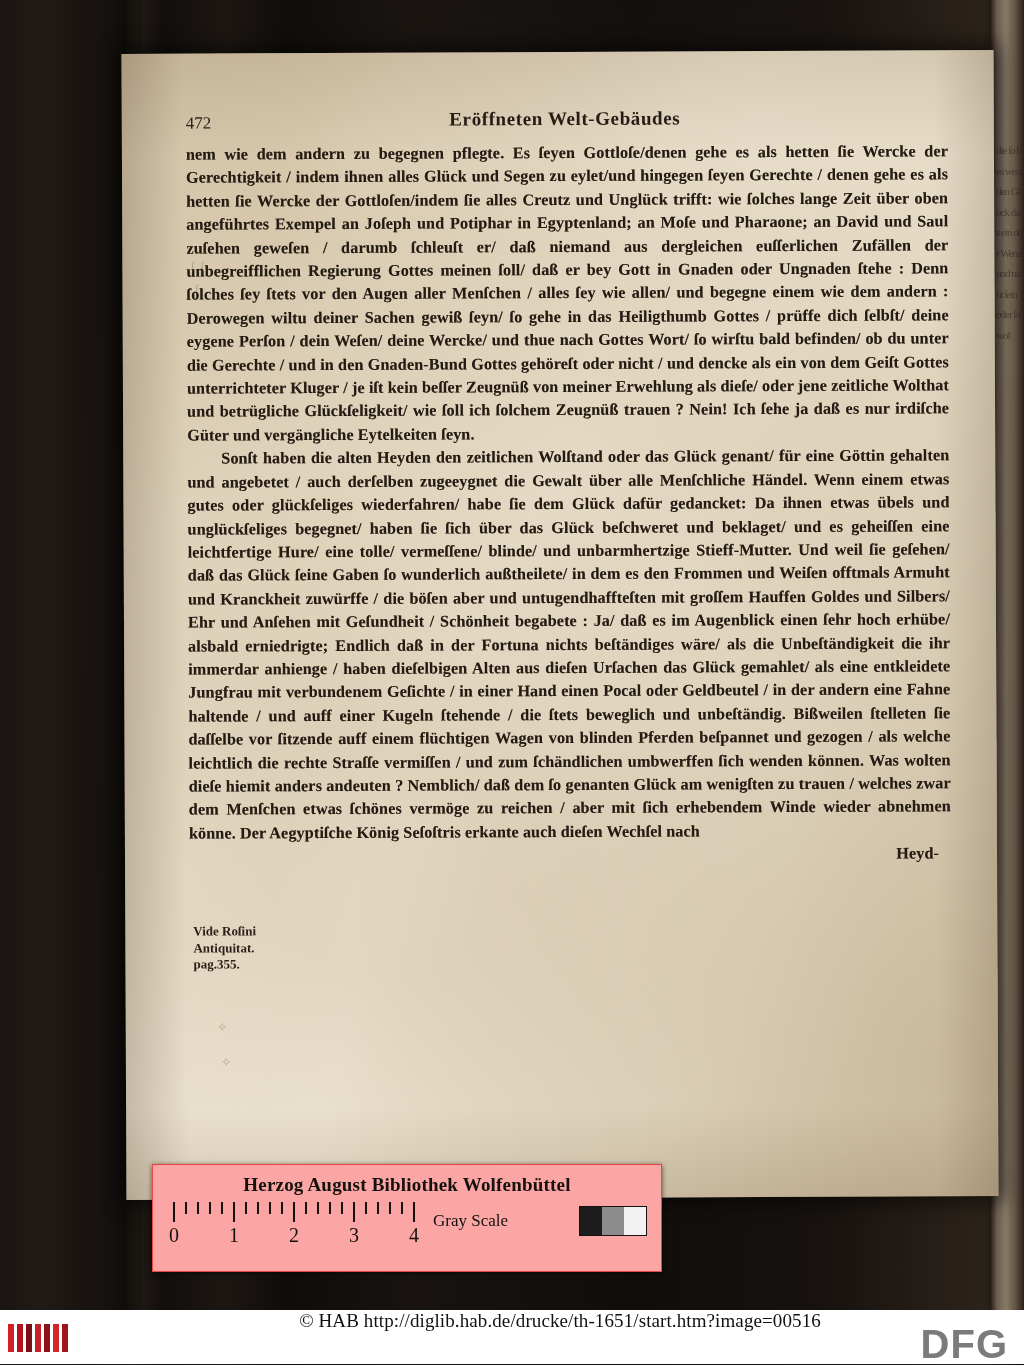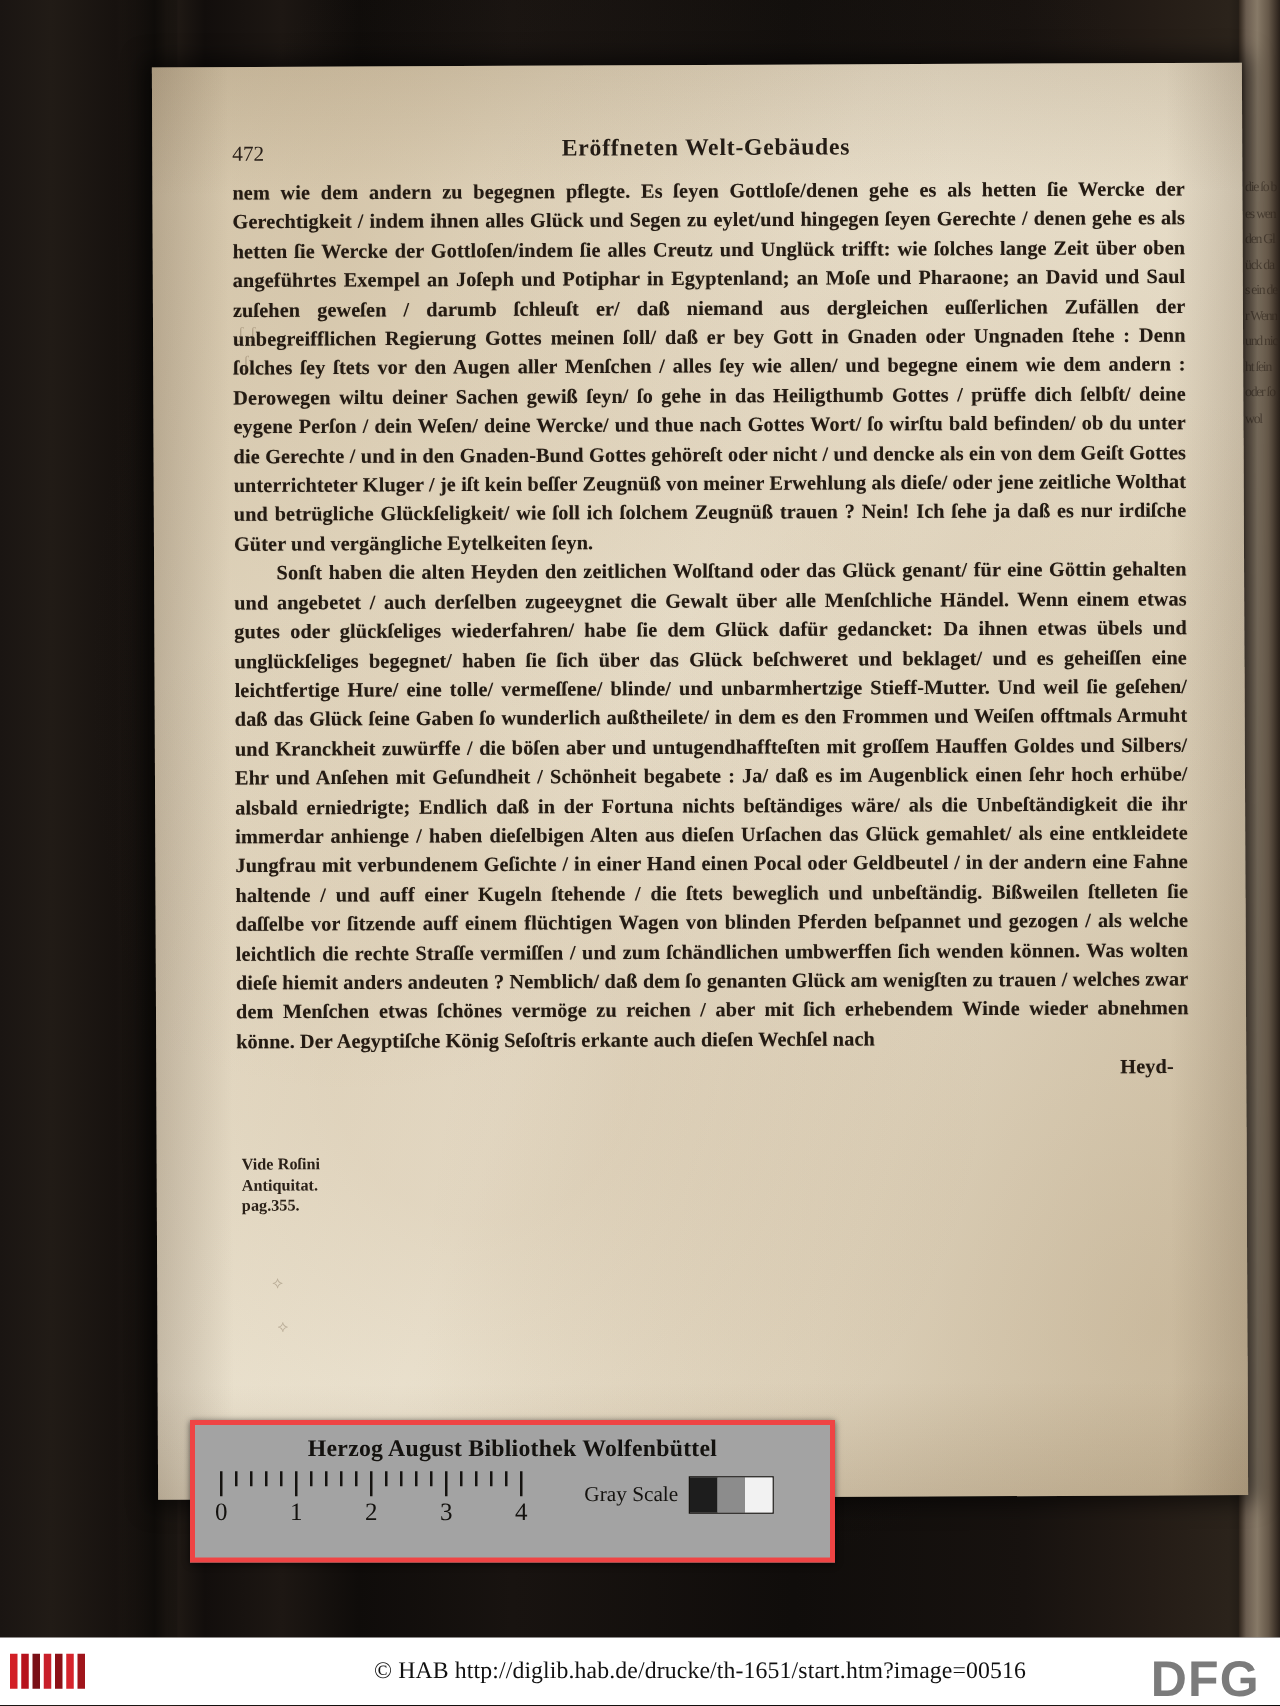--- a/index.html
+++ b/index.html
@@ -165,24 +165,24 @@
     color: rgba(90,70,48,.30);
     font-size: 13px;
     font-family: "Liberation Serif", serif;
     letter-spacing: 1px;
     pointer-events: none;
   }
 
   
   #color-target {
     position: absolute;
-    left: 152px; top: 1136px;
+    left: 152px; top: 1164px;
     width: 508px; height: 106px;
-    background: #a3a3a3;
-    border: 4px solid #ef4444;
+    background: #fca5a5;
+    border: 1px solid #ef4444;
     box-shadow: 0 1px 5px rgba(0,0,0,.6);
   }
   #library-name {
     text-align: center;
     font-family: "Liberation Serif", serif;
     font-weight: bold;
     font-size: 19px;
     color: #14120f;
     padding-top: 9px;
     letter-spacing: .2px;
@@ -217,21 +217,21 @@
     transform: translateX(-50%);
     font-family: "Liberation Serif", serif;
     font-size: 20px;
     color: #14120f;
   }
   #grayscale-block {
     margin-left: 8px;
     flex: 1;
     display: flex;
     align-items: center;
-    justify-content: center;
+    justify-content: space-between;
     gap: 8px;
     padding-top: 4px;
   }
   #gray-label {
     font-family: "Liberation Serif", serif;
     font-size: 17px;
     color: #14120f;
   }
   #gray-patches {
     display: flex;
@@ -240,21 +240,20 @@
   }
   #gray-patches div { width: 22px; height: 100%; }
 
   
   #footer-bar {
     position: absolute;
     left: 0; top: 1310px;
     width: 1024px; height: 54px;
     background: #ffffff;
     display: flex;
-    align-items: center;
   }
   #colorbars {
     width: 126px;
     height: 55px;
     display: flex;
     align-items: center;
     padding-left: 8px;
     box-sizing: border-box;
     gap: 3px;
   }

